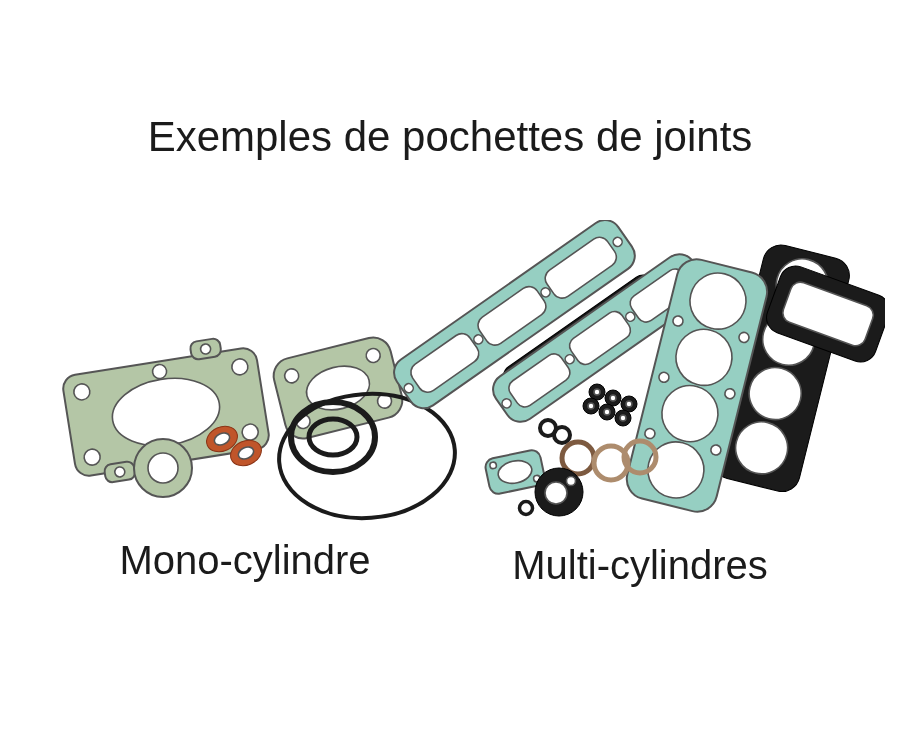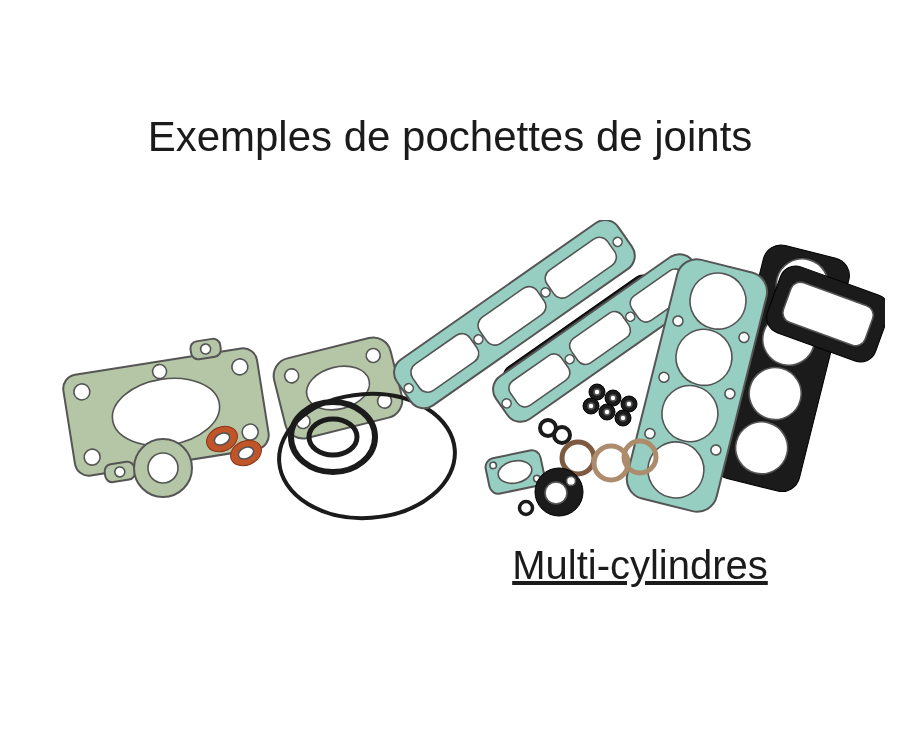--- a/index.html
+++ b/index.html
@@ -10,21 +10,21 @@
     color:var(--ink,#1b1b1b);
   }
   .title{
     position:absolute;top:112px;left:0;width:100%;
     text-align:center;font-size:42px;line-height:1.18;font-weight:400;
   }
   .label{
     position:absolute;text-align:center;font-size:40px;font-weight:400;
   }
   .mono-label{left:55px;width:380px;top:538px;}
-  .multi-label{left:455px;width:370px;top:543px;text-decoration:underline;}
+  .multi-label{left:455px;width:370px;top:543px;}
   figure{margin:0;padding:0;}
   .mono-figure{position:absolute;left:50px;top:325px;width:410px;height:210px;}
   .multi-figure{position:absolute;left:385px;top:220px;width:500px;height:310px;}
   
   .green{fill:var(--gasket_green,#b4c6a6);stroke:var(--outline,#555);stroke-width:2;}
   .teal{fill:var(--gasket_teal,#96cfc2);stroke:var(--outline,#555);stroke-width:2;}
   .hole{fill:var(--bg,#fff);stroke:var(--outline,#555);stroke-width:1.6;}
   .copper{fill:var(--copper,#c0552a);stroke:#8a3416;stroke-width:1;}
   .oring{fill:none;stroke:var(--ink,#1b1b1b);stroke-width:4;}
   .blackfill{fill:var(--ink,#1b1b1b);stroke:#000;stroke-width:1;}
@@ -168,15 +168,16 @@
       </g>
       <g>
         <circle cx="174" cy="272" r="24" class="blackfill"></circle>
         <circle cx="171" cy="273" r="11" class="hole"></circle>
         <circle cx="186" cy="261" r="4.5" class="hole"></circle>
       </g>
       <circle cx="141" cy="288" r="6.5" class="oring" style="stroke-width:3.5"></circle>
     </svg>
   </figure>
 
+  <div class="label mono-label">Mono-cylindre</div>
   <div class="label multi-label">Multi-cylindres</div>
 
 </div>
 
 </body></html>

